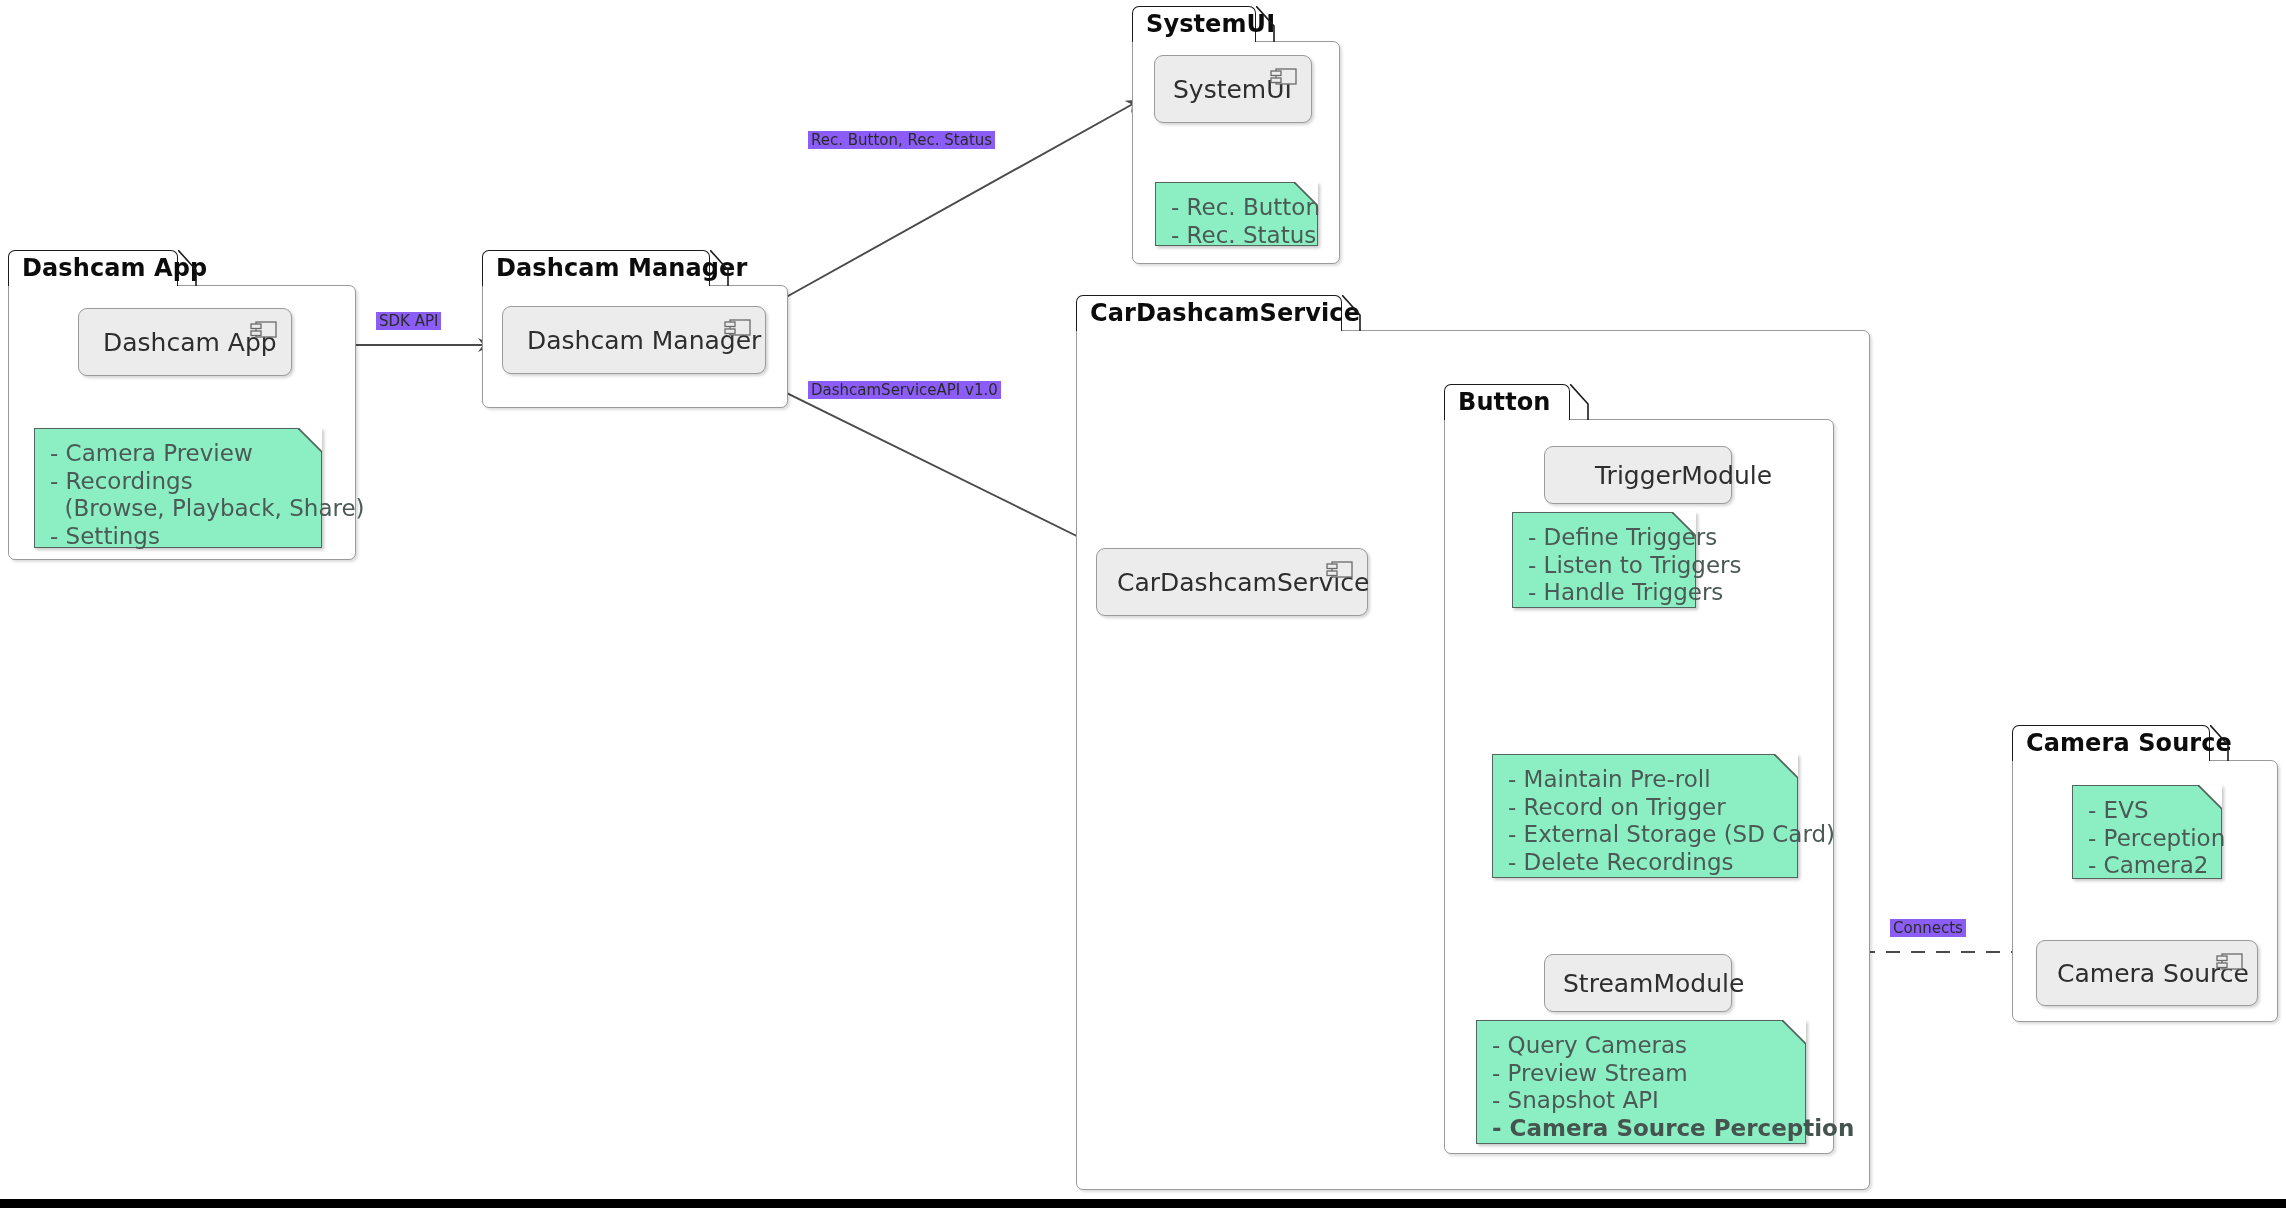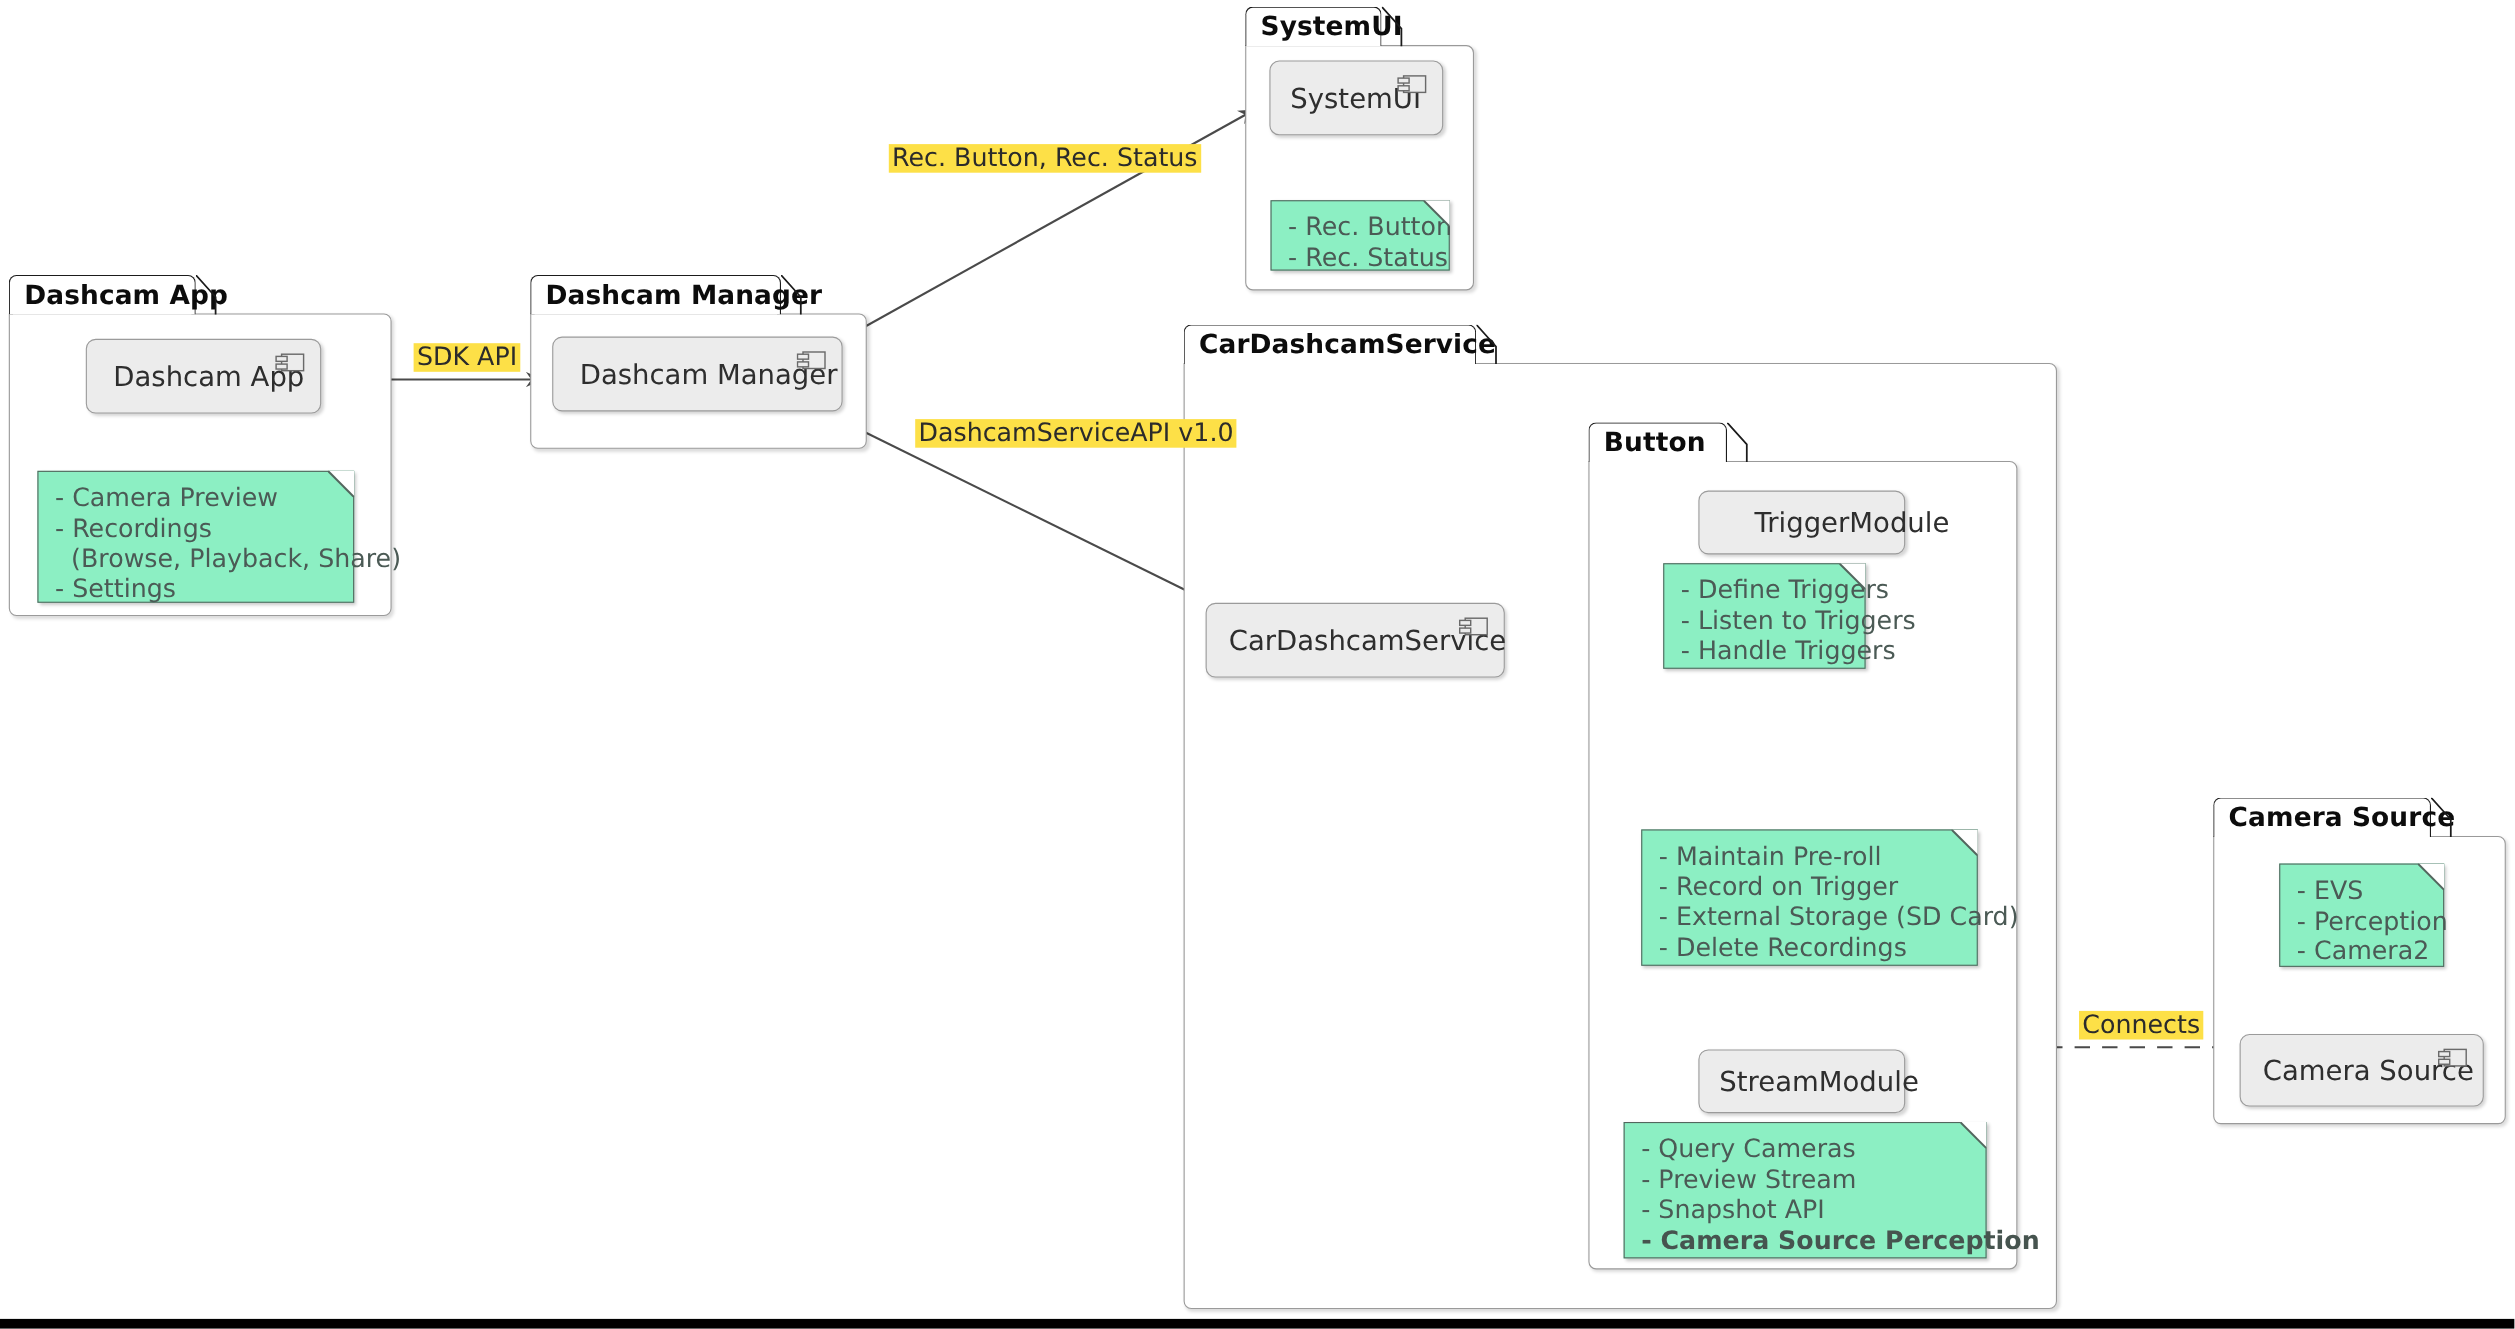--- a/index.html
+++ b/index.html
@@ -36,22 +36,22 @@
   
   .note{position:absolute;background:#8CEFC3;border:1.8px solid #53665e;
         box-sizing:border-box;z-index:6;
         box-shadow:2px 2px 3px rgba(0,0,0,.22);}
   .note .ntxt{font-size:23px;line-height:27.5px;color:#4b5a55;
               padding:11px 16px 10px 15px;white-space:pre;}
   .note .ntxt b{font-weight:bold;color:#46544f;}
   .note .fold{position:absolute;right:-1px;top:-1px;width:24px;height:24px;}
 
   
-  .elabel{position:absolute;font-size:23px;color:#2b2b2b;
-          background:#fde047;white-space:nowrap;z-index:7;padding:0 3px;}
+  .elabel{position:absolute;font-size:15px;color:#2b2b2b;
+          background:#8b5cf6;white-space:nowrap;z-index:7;padding:0 3px;}
 
   .bottombar{position:absolute;left:0;bottom:0;width:2286px;height:9px;
              background:#000;z-index:20;}
 </style>
 </head>
 <body>
 
 <div id="canvas">
 
   <svg class="layer edges" viewBox="0 0 2286 1208">
@@ -284,17 +284,17 @@
           <rect x="6" y="2" width="20" height="15" fill="#ECECEC" stroke="#6a6a6a" stroke-width="1.3"></rect>
           <rect x="1" y="4" width="10" height="4.5" fill="#ECECEC" stroke="#6a6a6a" stroke-width="1.3"></rect>
           <rect x="1" y="11" width="10" height="4.5" fill="#ECECEC" stroke="#6a6a6a" stroke-width="1.3"></rect>
         </svg>
       </span>
     </div>
   </div>
 
   <div class="elabel" style="left:376px;top:312px;">SDK API</div>
   <div class="elabel" style="left:808px;top:131px;">Rec. Button, Rec. Status</div>
-  <div class="elabel" style="left:808px;top:381px;margin-left:24px;">DashcamServiceAPI v1.0</div>
+  <div class="elabel" style="left:808px;top:381px;">DashcamServiceAPI v1.0</div>
   <div class="elabel" style="left:1890px;top:919px;">Connects</div>
 
   <div class="bottombar"></div>
 </div>
 
 </body></html>

